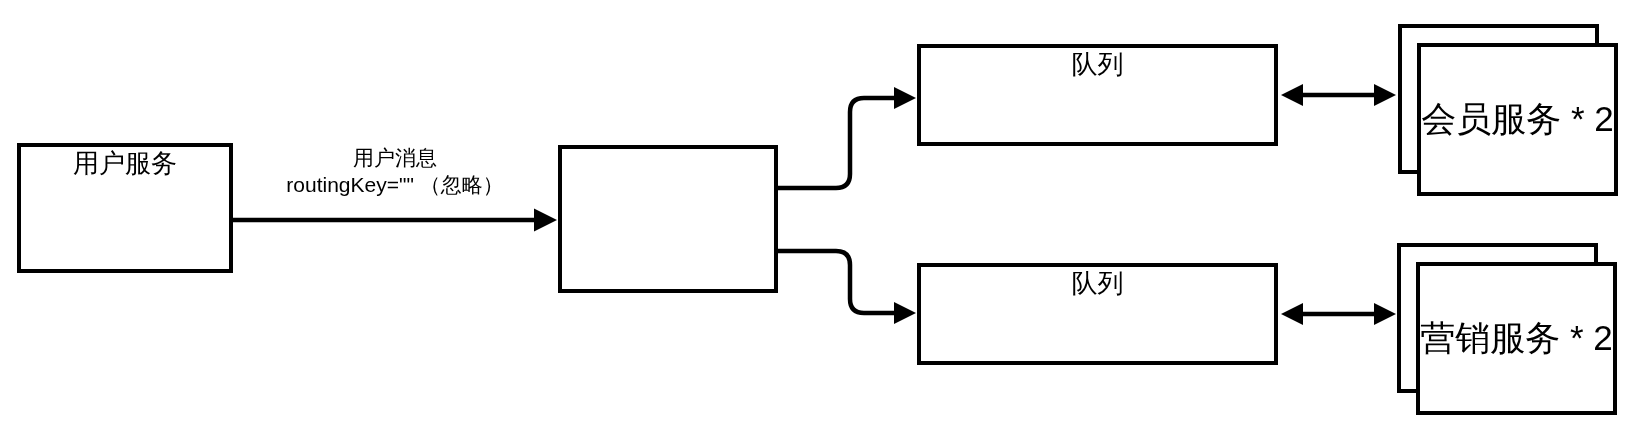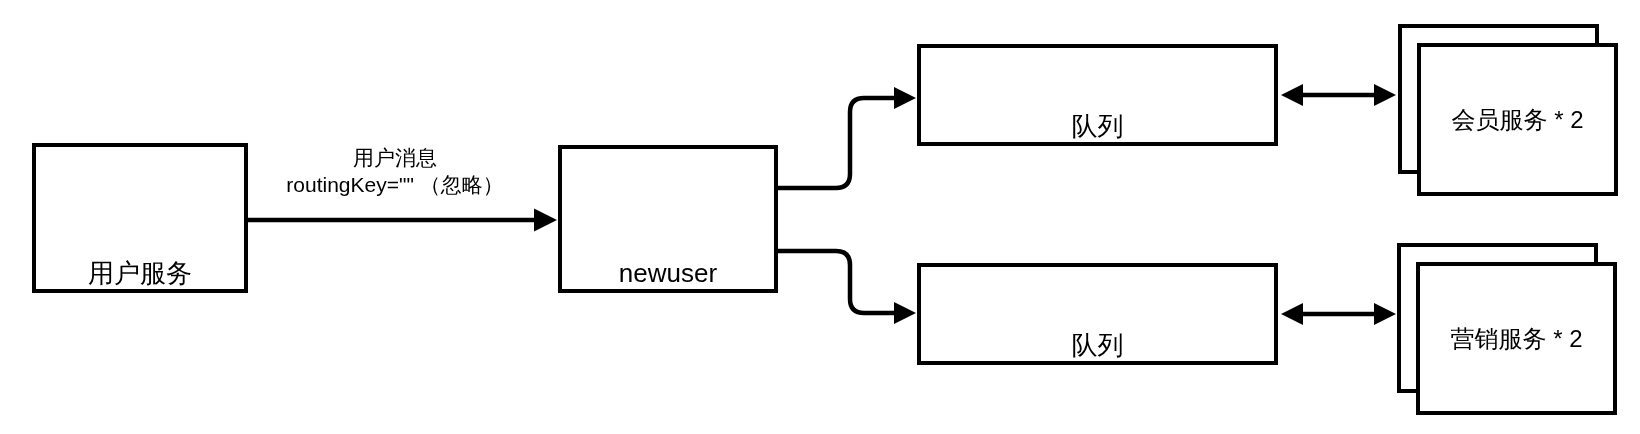--- a/index.html
+++ b/index.html
@@ -27,28 +27,28 @@
   svg .ln { stroke: var(--stroke); stroke-width: 4.5; fill: none; }
   svg .ah { fill: var(--stroke); stroke: none; }
 
   .node {
     position: absolute;
     border: 4px solid var(--stroke);
     background: var(--background);
     display: flex;
     flex-direction: column;
     align-items: center;
-    justify-content: flex-end;
+    justify-content: space-between;
     text-align: center;
     font-size: 26px;
     line-height: 32px;
     color: var(--text);
   }
 
-  .producer { left: 32px; top: 143px; width: 216px; height: 150px; }
+  .producer { left: 17px; top: 143px; width: 216px; height: 130px; }
   .exchange { left: 558px; top: 145px; width: 220px; height: 148px; }
   .queue-top { left: 917px; top: 44px; width: 361px; height: 102px; }
   .queue-bottom { left: 917px; top: 263px; width: 361px; height: 102px; }
 
   .edge-label {
     position: absolute;
     left: 230px; top: 144px;
     width: 330px;
     text-align: center;
     font-size: 21px;
@@ -69,21 +69,21 @@
   .stack-front {
     position: absolute;
     left: 19px; top: 19px;
     width: 201px; height: 153px;
     border: 4px solid var(--stroke);
     background: var(--background);
     display: flex;
     align-items: center;
     justify-content: center;
     text-align: center;
-    font-size: 24px;
+    font-size: 35px;
     color: var(--text);
   }
 </style>
 </head>
 <body>
 
 <div class="canvas">
 
   <svg class="connectors" width="1640" height="434" viewBox="0 0 1640 434" xmlns="http://www.w3.org/2000/svg">
 
@@ -118,21 +118,20 @@
   <div class="node producer">
     <div>用户服务</div>
   </div>
 
   <div class="edge-label">
     <div>用户消息</div>
     <div>routingKey="" （忽略）</div>
   </div>
 
   <div class="node exchange">
-    <div>newuser</div>
   </div>
 
   <div class="node queue-top">
     <div>队列</div>
   </div>
 
   <div class="node queue-bottom">
     <div>队列</div>
   </div>
 

